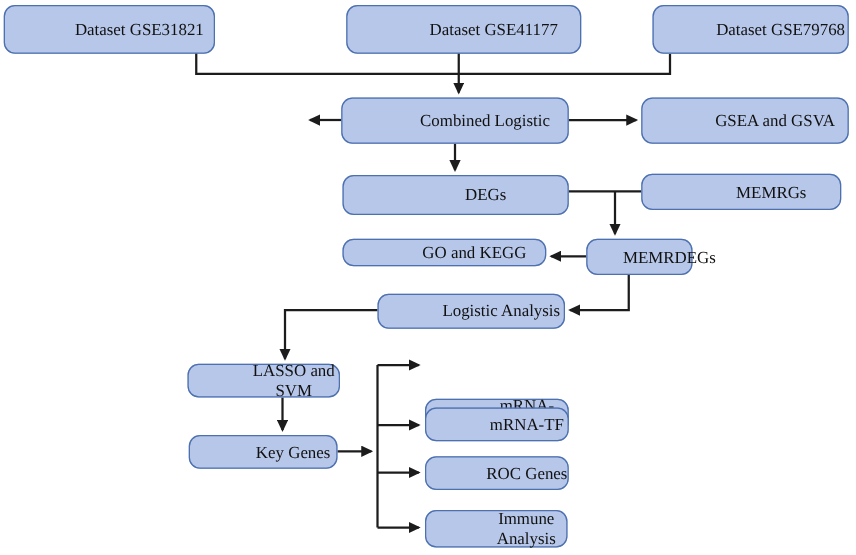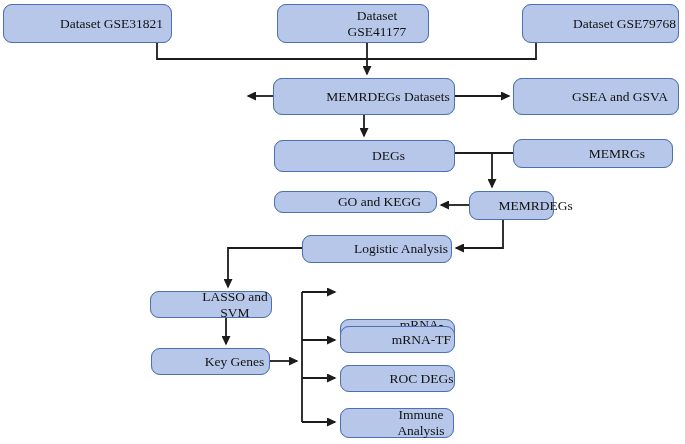--- a/index.html
+++ b/index.html
@@ -28,21 +28,21 @@
     text-align: center;
     font-size: 13.5px;
     color: #111111;
     white-space: pre-line;
     line-height: 1.15;
     box-shadow: 0 0 0.5px rgba(76,112,176,0.5);
     padding-left: 48px;
   }
   
   .n-gse31821 { left: 3px;   top: 4px;   width: 169px; height: 39px; }
-  .n-gse41177 { left: 277px; top: 4px;   width: 152px; height: 39px; }
+  .n-gse41177 { left: 277px; top: 4px;   width: 188px; height: 39px; }
   .n-gse79768 { left: 522px; top: 4px;   width: 157px; height: 39px; }
   .n-pca      { left: 74px;  top: 78px;  width: 169px; height: 37px; }
   .n-combined { left: 273px; top: 78px;  width: 182px; height: 37px; }
   .n-gsea     { left: 513px; top: 78px;  width: 166px; height: 37px; }
   .n-degs     { left: 274px; top: 140px; width: 181px; height: 32px; }
   .n-memrgs   { left: 513px; top: 139px; width: 160px; height: 29px; }
   .n-gokegg   { left: 274px; top: 191px; width: 163px; height: 22px; }
   .n-memrdegs { left: 469px; top: 191px; width: 85px;  height: 29px; }
   .n-logistic { left: 302px; top: 235px; width: 150px; height: 28px; }
   .n-lasso    { left: 150px; top: 291px; width: 122px; height: 27px; }
@@ -95,32 +95,32 @@
       <path d="M302,340 L335,340" marker-end="url(#arrow)"></path>
       <path d="M302,378 L335,378" marker-end="url(#arrow)"></path>
       <path d="M302,422 L335,422" marker-end="url(#arrow)"></path>
     </g>
   </svg>
 
   <div class="node n-gse31821">Dataset GSE31821</div>
   <div class="node n-gse41177">Dataset GSE41177</div>
   <div class="node n-gse79768">Dataset GSE79768</div>
 
-  <div class="node n-combined">MEMRDEGs Datasets</div>
+  <div class="node n-combined">Combined Logistic</div>
   <div class="node n-gsea">GSEA and GSVA</div>
 
   <div class="node n-degs">DEGs</div>
   <div class="node n-memrgs">MEMRGs</div>
 
   <div class="node n-gokegg">GO and KEGG</div>
   <div class="node n-memrdegs">MEMRDEGs</div>
 
   <div class="node n-logistic">Logistic Analysis</div>
   <div class="node n-lasso">LASSO and SVM</div>
   <div class="node n-keygenes">Key Genes</div>
 
   <div class="node n-mrnarbp">mRNA-RBP</div>
   <div class="node n-mrnatf">mRNA-TF</div>
-  <div class="node n-roc">ROC DEGs</div>
+  <div class="node n-roc">ROC Genes</div>
   <div class="node n-immune">Immune
 Analysis</div>
 
 </div>
 
 </body></html>

